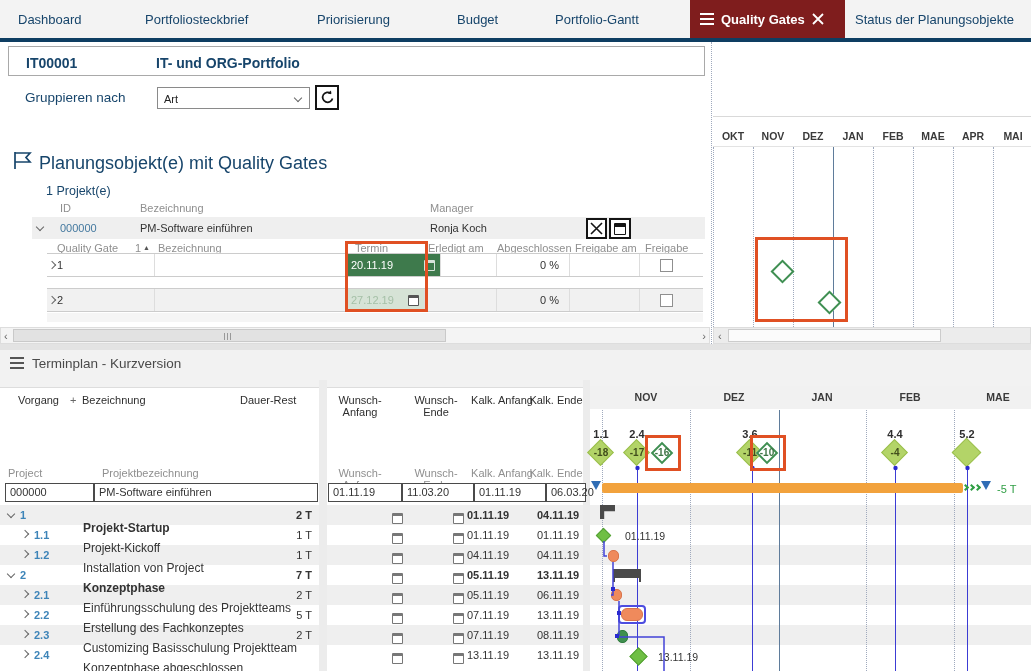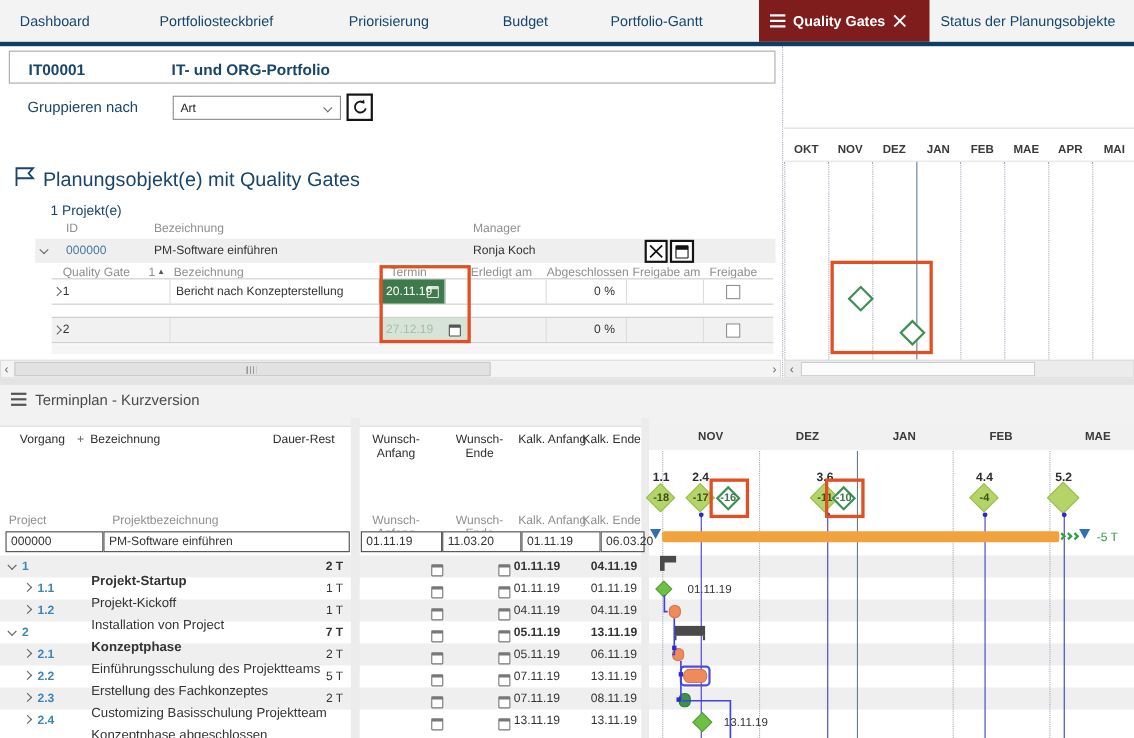--- a/index.html
+++ b/index.html
@@ -125,24 +125,21 @@
 <span class="abs t11 gray" style="left:428px;top:242px">Erledigt am</span>
 <span class="abs t11 gray" style="left:497px;top:242px;width:70px;text-align:right">Abgeschlossen</span>
 <span class="abs t11 gray" style="left:575px;top:242px">Freigabe am</span>
 <span class="abs t11 gray" style="left:645px;top:242px">Freigabe</span>
 
 <div class="abs" style="left:47px;top:253px;width:656px;height:24px;background:#fff;border-top:1px solid #ccc;border-bottom:1px solid #ccc">
   <span class="chev" style="left:2px;top:8px"></span>
   <div class="cell" style="left:0;width:108px">
       <span class="abs t11" style="left:10px;top:5px">1</span>
     </div>
-  <div class="cell" style="left:108px;width:190px">
-      <span class="abs t11" style="left:5px;top:5px">Bericht nach Konzepterstellung</span>
-    </div>
-  <div class="cell" style="left:298px;width:60px;background:#3e7a4c">
+  <div class="cell" style="left:298px;width:96px;background:#3e7a4c">
     <span class="abs t11" style="left:6px;top:5px;color:#fff">20.11.19</span>
     <span class="cal w" style="right:5px;top:6px"></span>
   </div>
   <div class="cell" style="left:378px;width:72px"></div>
   <div class="cell" style="left:450px;width:73px">
       <span class="abs t11" style="right:10px;top:5px">0 %</span>
     </div>
   <div class="cell" style="left:523px;width:70px"></div>
   <div class="cell" style="left:593px;width:63px;border-right:none">
     <span class="abs" style="left:20px;top:5px;width:13px;height:13px;border:1px solid #8f8f8f;background:#fff"></span>
@@ -213,21 +210,21 @@
 </div>
 
 <div class="stripe" style="top:505px"></div>
 <div class="stripe" style="top:545px"></div>
 <div class="stripe" style="top:585px"></div>
 <div class="stripe" style="top:625px"></div>
 
 <span class="abs t11" style="left:18px;top:394px;color:#2e2e2e;z-index:6">Vorgang</span>
 <span class="abs t11" style="left:70px;top:394px;color:#666;z-index:6">+</span>
 <span class="abs t11" style="left:82px;top:394px;color:#2e2e2e;z-index:6">Bezeichnung</span>
-<span class="abs t11" style="left:240px;top:394px;width:72px;text-align:center;color:#2e2e2e;z-index:6">Dauer-Rest</span>
+<span class="abs t11" style="left:240px;top:394px;width:72px;text-align:left;color:#2e2e2e;z-index:6">Dauer-Rest</span>
 <span class="hdrdate" style="left:326px;top:394px;color:#2e2e2e;z-index:6">Wunsch-Anfang</span>
 <span class="hdrdate" style="left:402px;top:394px;color:#2e2e2e;z-index:6">Wunsch-Ende</span>
 <span class="hdrdate" style="left:468px;top:394px;color:#2e2e2e;z-index:6">Kalk. Anfang</span>
 <span class="hdrdate" style="left:522px;top:394px;color:#2e2e2e;z-index:6">Kalk. Ende</span>
 
 <span class="abs t11 gray" style="left:8px;top:467px;z-index:6">Project</span>
 <span class="abs t11 gray" style="left:102px;top:467px;z-index:6">Projektbezeichnung</span>
 <span class="hdrdate gray" style="left:326px;top:467px;z-index:6">Wunsch-Anfang</span>
 <span class="hdrdate gray" style="left:402px;top:467px;z-index:6">Wunsch-Ende</span>
 <span class="hdrdate gray" style="left:468px;top:467px;z-index:6">Kalk. Anfang</span>

